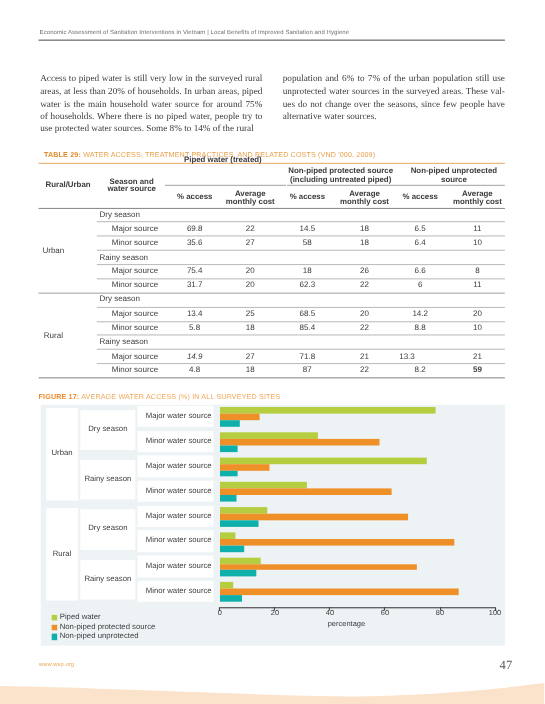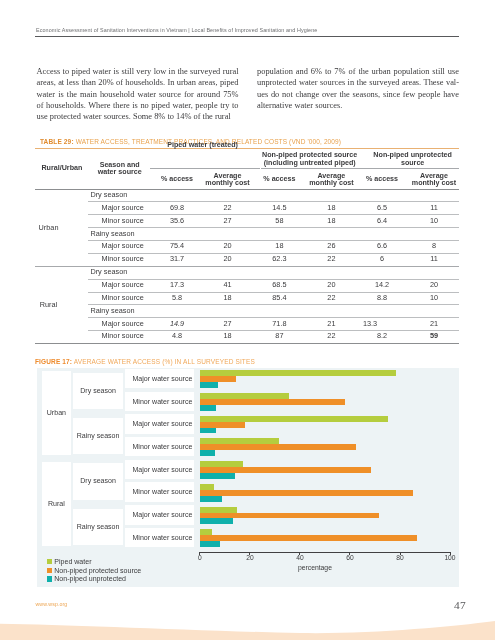--- a/index.html
+++ b/index.html
@@ -105,22 +105,22 @@
 <div class="cellc" style="left:201.50px;top:253.25px;width:52px;line-height:12.87px;">20</div>
 <div class="cellc" style="left:253.40px;top:253.25px;width:52px;line-height:12.87px;">62.3</div>
 <div class="cellc" style="left:305.40px;top:253.25px;width:52px;line-height:12.87px;">22</div>
 <div class="cellc" style="left:356.00px;top:253.25px;width:52px;line-height:12.87px;">6</div>
 <div class="cellc" style="left:408.00px;top:253.25px;width:52px;line-height:12.87px;">11</div>
 <div class="cellc" style="left:22.5px;top:266.12px;width:52px;line-height:77.22px;">Rural</div>
 <div class="rrule" style="left:35px;top:265.82px;width:424px;background:#a7a9ac;"></div>
 <div class="cell" style="left:90.4px;top:266.12px;line-height:12.87px;">Dry season</div>
 <div class="cell" style="left:101.6px;top:278.99px;line-height:12.87px;">Major source</div>
 <div class="rrule" style="left:87.5px;top:278.69px;width:371.5px;"></div>
-<div class="cellc" style="left:151.00px;top:278.99px;width:52px;line-height:12.87px;">17.3</div>
-<div class="cellc" style="left:201.50px;top:278.99px;width:52px;line-height:12.87px;">41</div>
+<div class="cellc" style="left:151.00px;top:278.99px;width:52px;line-height:12.87px;">13.4</div>
+<div class="cellc" style="left:201.50px;top:278.99px;width:52px;line-height:12.87px;">25</div>
 <div class="cellc" style="left:253.40px;top:278.99px;width:52px;line-height:12.87px;">68.5</div>
 <div class="cellc" style="left:305.40px;top:278.99px;width:52px;line-height:12.87px;">20</div>
 <div class="cellc" style="left:356.00px;top:278.99px;width:52px;line-height:12.87px;">14.2</div>
 <div class="cellc" style="left:408.00px;top:278.99px;width:52px;line-height:12.87px;">20</div>
 <div class="cell" style="left:101.6px;top:291.86px;line-height:12.87px;">Minor source</div>
 <div class="rrule" style="left:87.5px;top:291.56px;width:371.5px;"></div>
 <div class="cellc" style="left:151.00px;top:291.86px;width:52px;line-height:12.87px;">5.8</div>
 <div class="cellc" style="left:201.50px;top:291.86px;width:52px;line-height:12.87px;">18</div>
 <div class="cellc" style="left:253.40px;top:291.86px;width:52px;line-height:12.87px;">85.4</div>
 <div class="cellc" style="left:305.40px;top:291.86px;width:52px;line-height:12.87px;">22</div>

